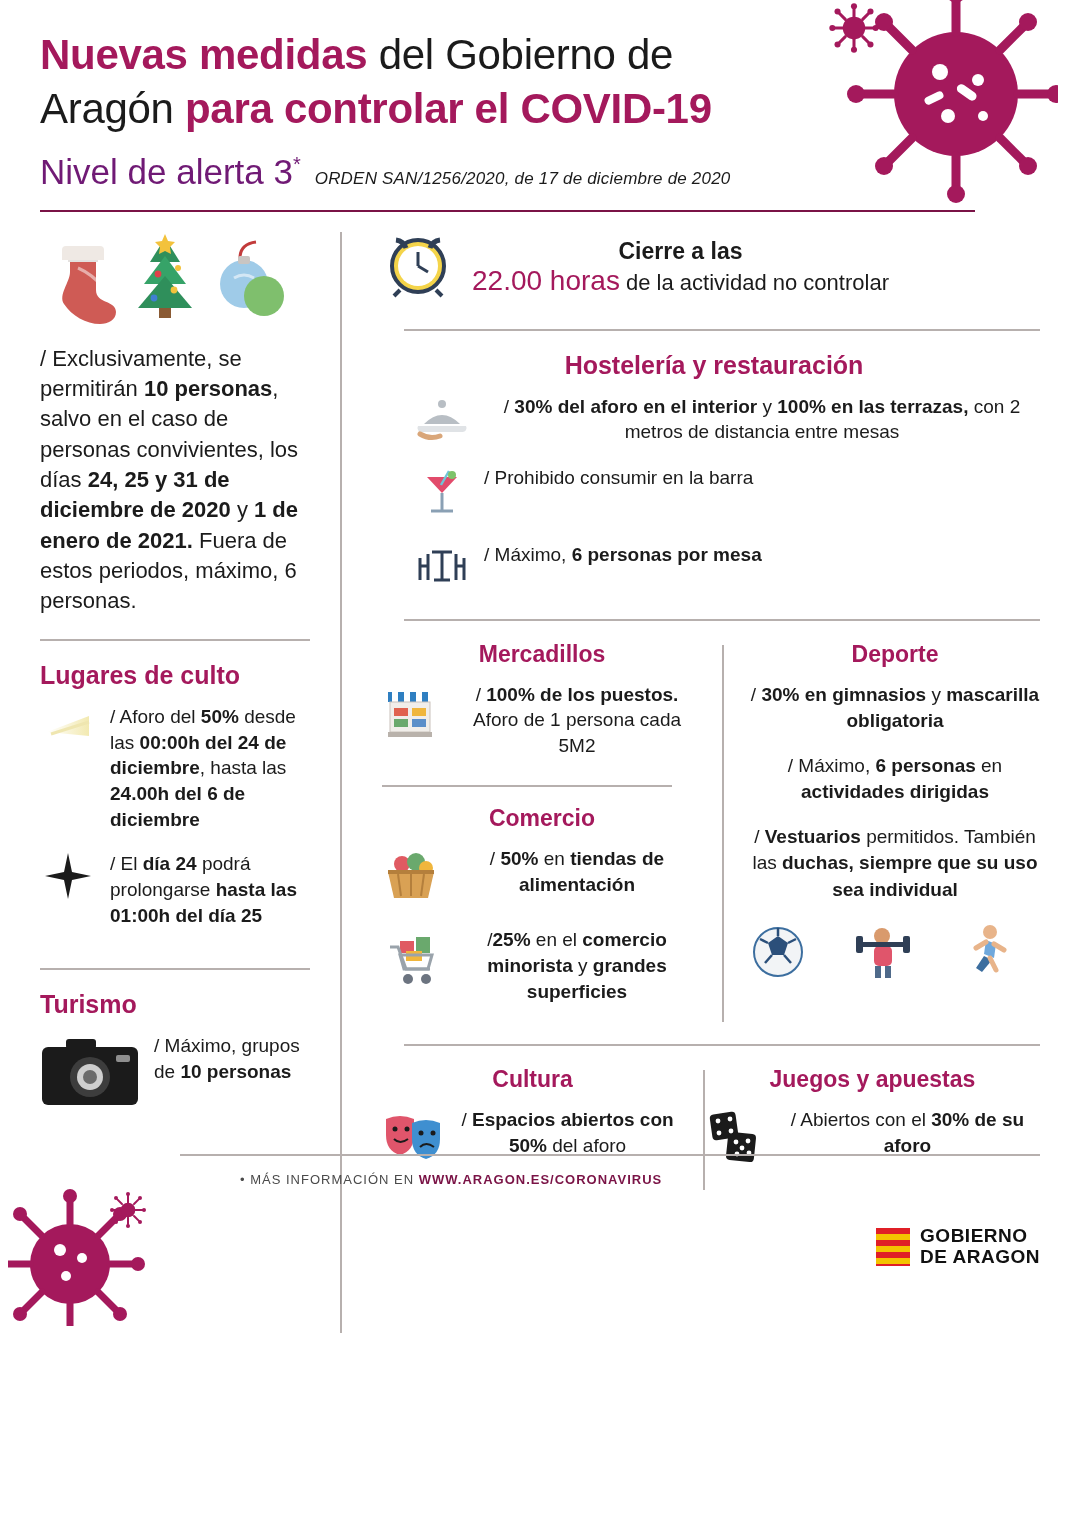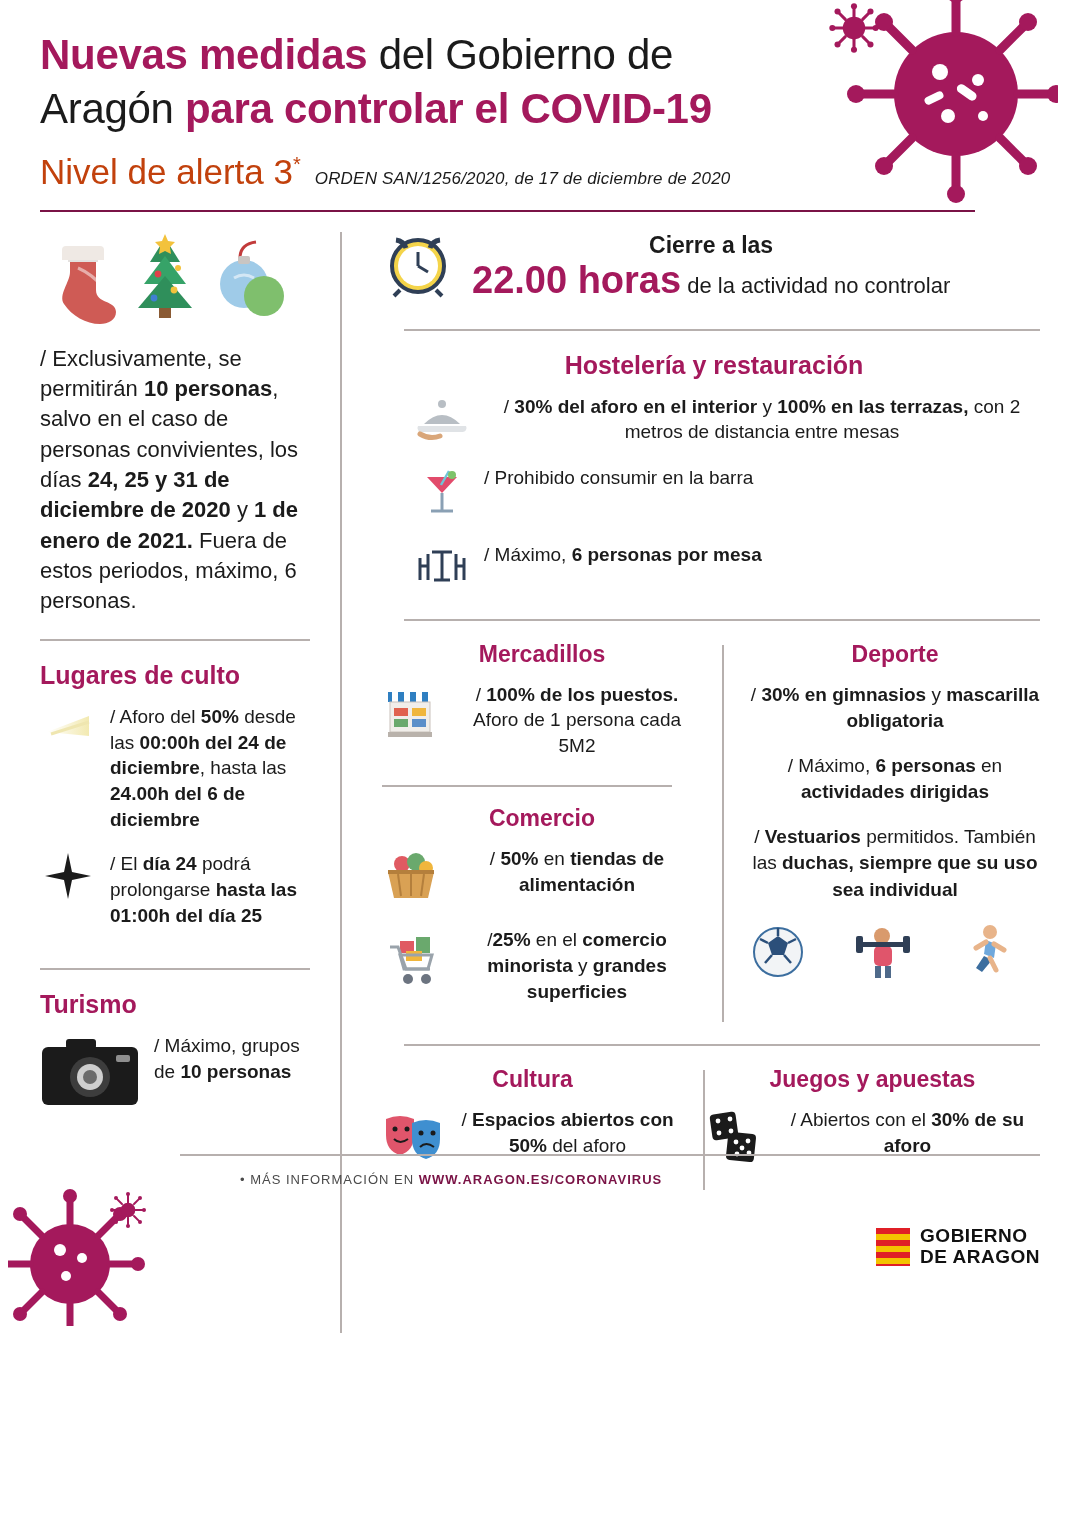--- a/index.html
+++ b/index.html
@@ -41,21 +41,21 @@
     font-weight: bold;
   }
   .subtitle-row {
     margin-top: 16px;
     display: flex;
     align-items: baseline;
     gap: 14px;
   }
   .alert-level {
     font-size: 35px;
-    color: #c2410c;
+    color: #701a75;
     font-weight: 400;
   }
   .alert-level sup {
     font-size: 20px;
   }
   .order-ref {
     font-size: 17px;
     font-style: italic;
     color: #1b1b1b;
     letter-spacing: 0.2px;
@@ -179,22 +179,22 @@
     font-size: 23px;
     font-weight: bold;
     color: #1b1b1b;
   }
   .closure .c-text2 {
     font-size: 22px;
     color: #1b1b1b;
   }
   .closure .hours {
     color: #a4195c;
-    font-weight: bold;
-    font-size: 38px;
+    font-weight: normal;
+    font-size: 28px;
   }
 
   
   .tri {
     display: flex;
     margin-top: 4px;
   }
   .tri .c1 { width: 340px; padding-right: 20px; box-sizing: border-box; }
   .tri .c2 { flex: 1; padding-left: 26px; box-sizing: border-box; }
 

